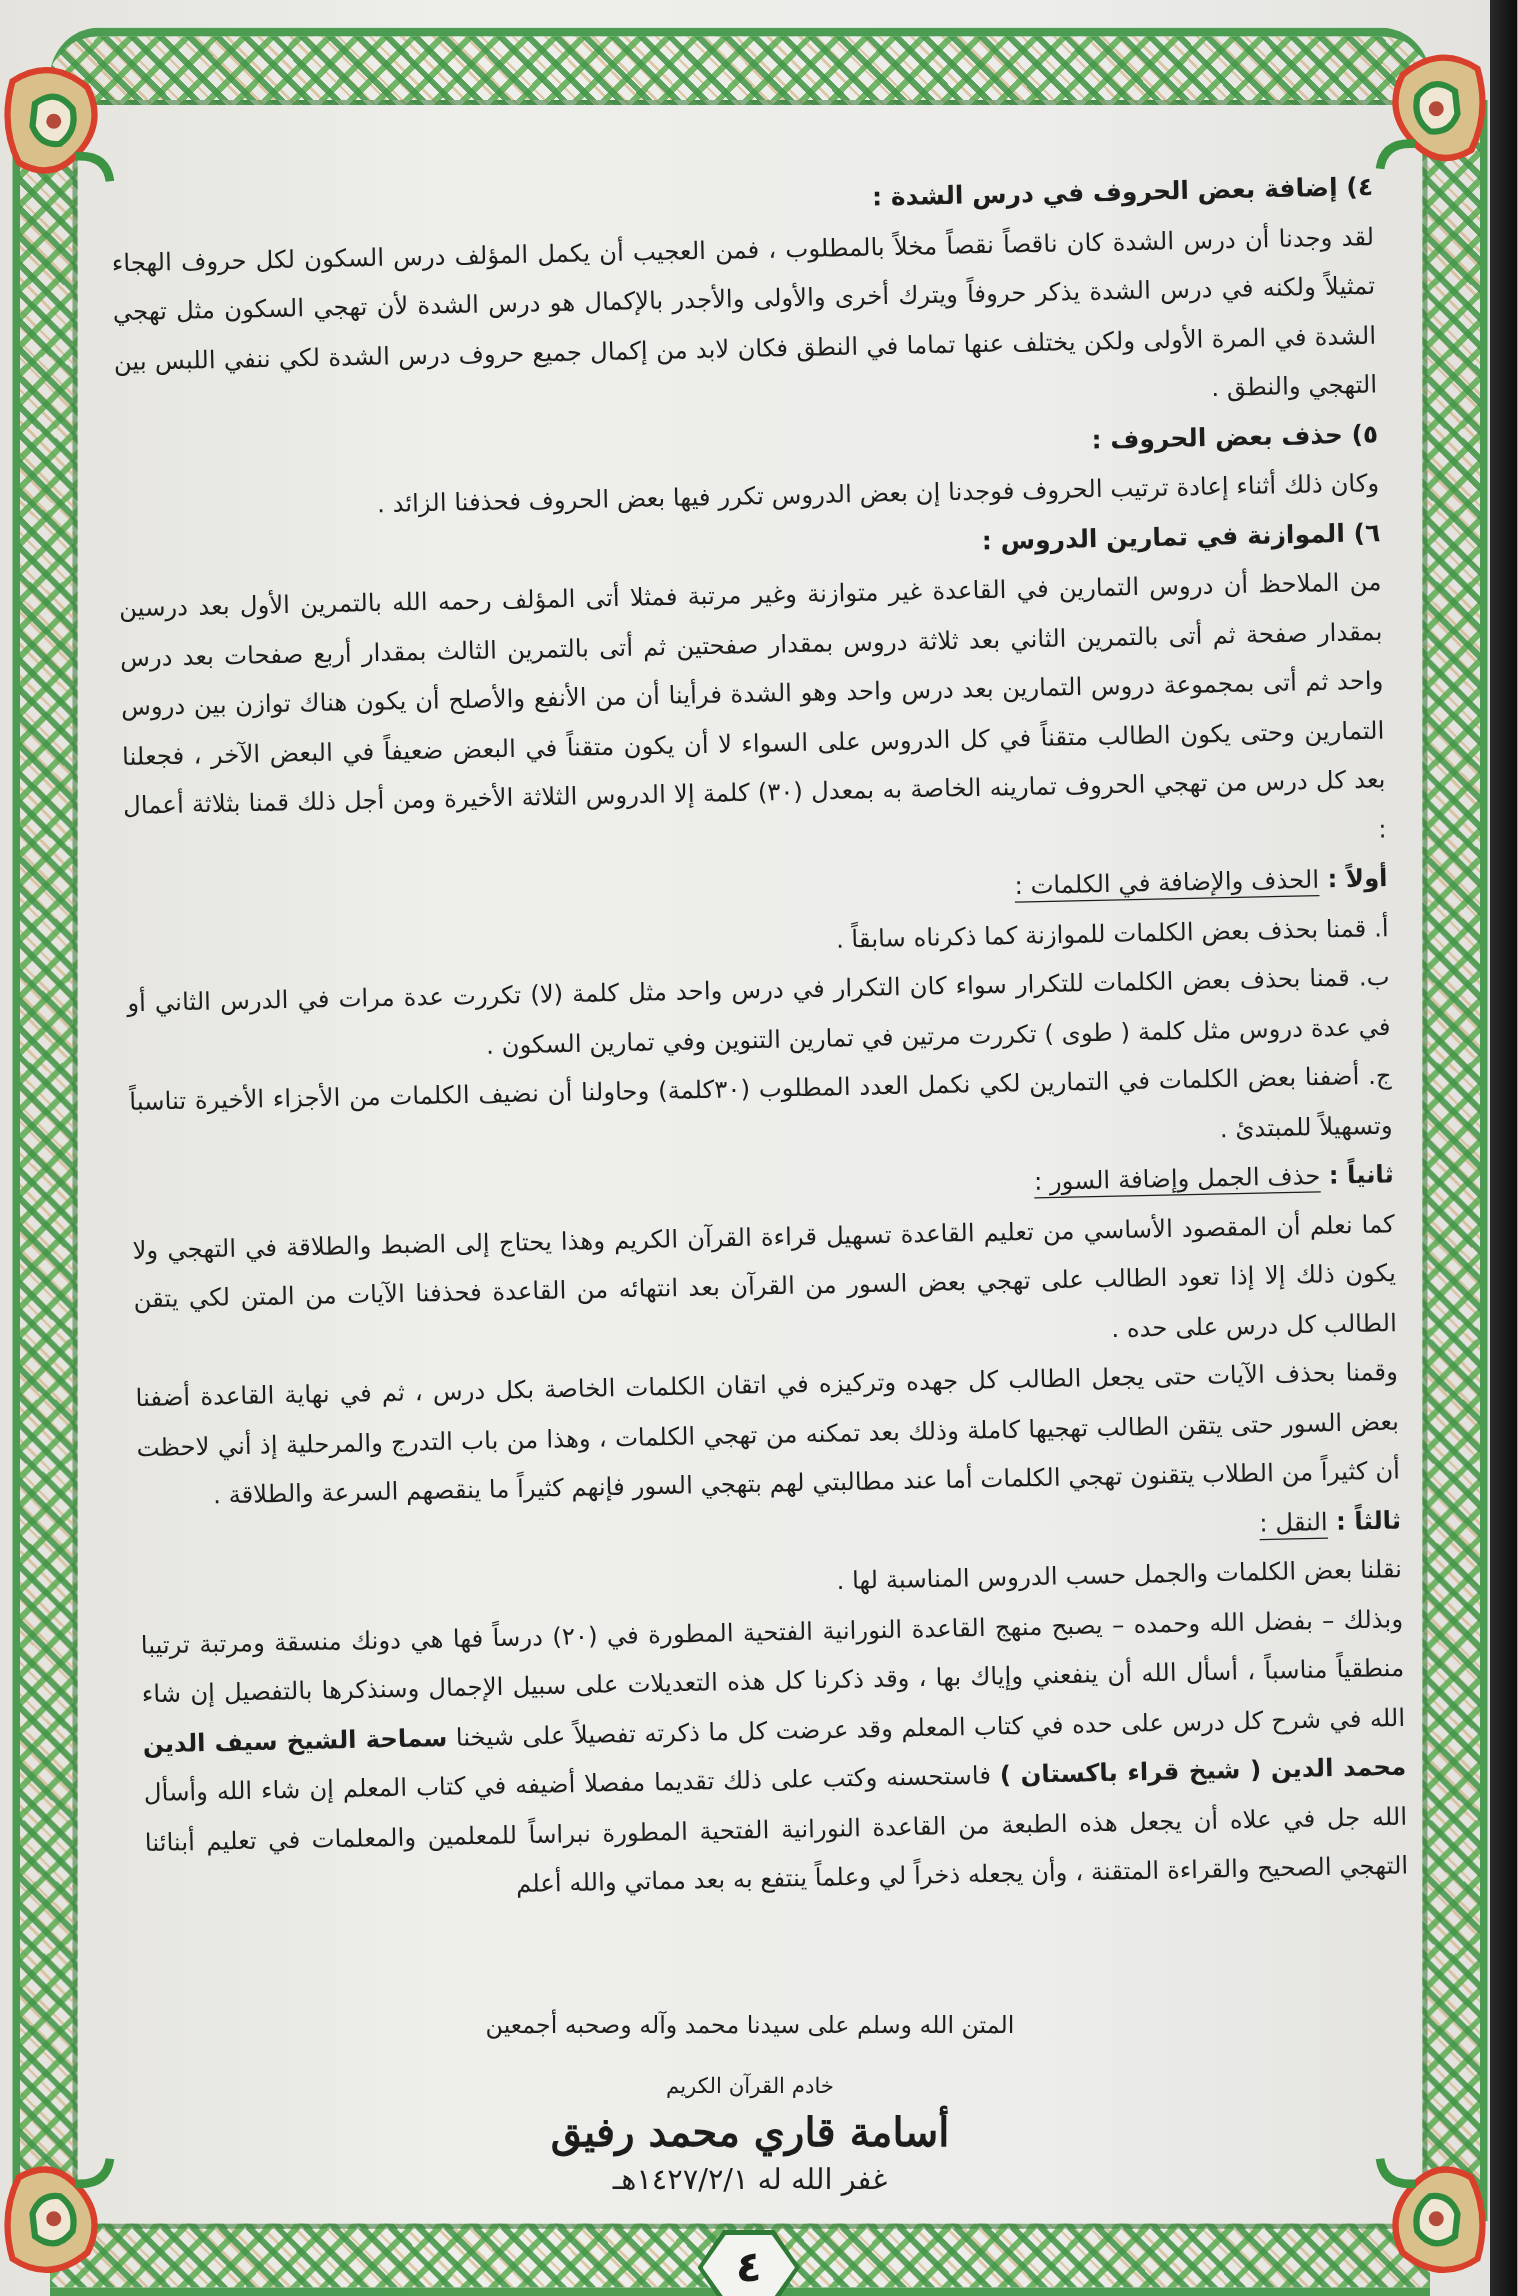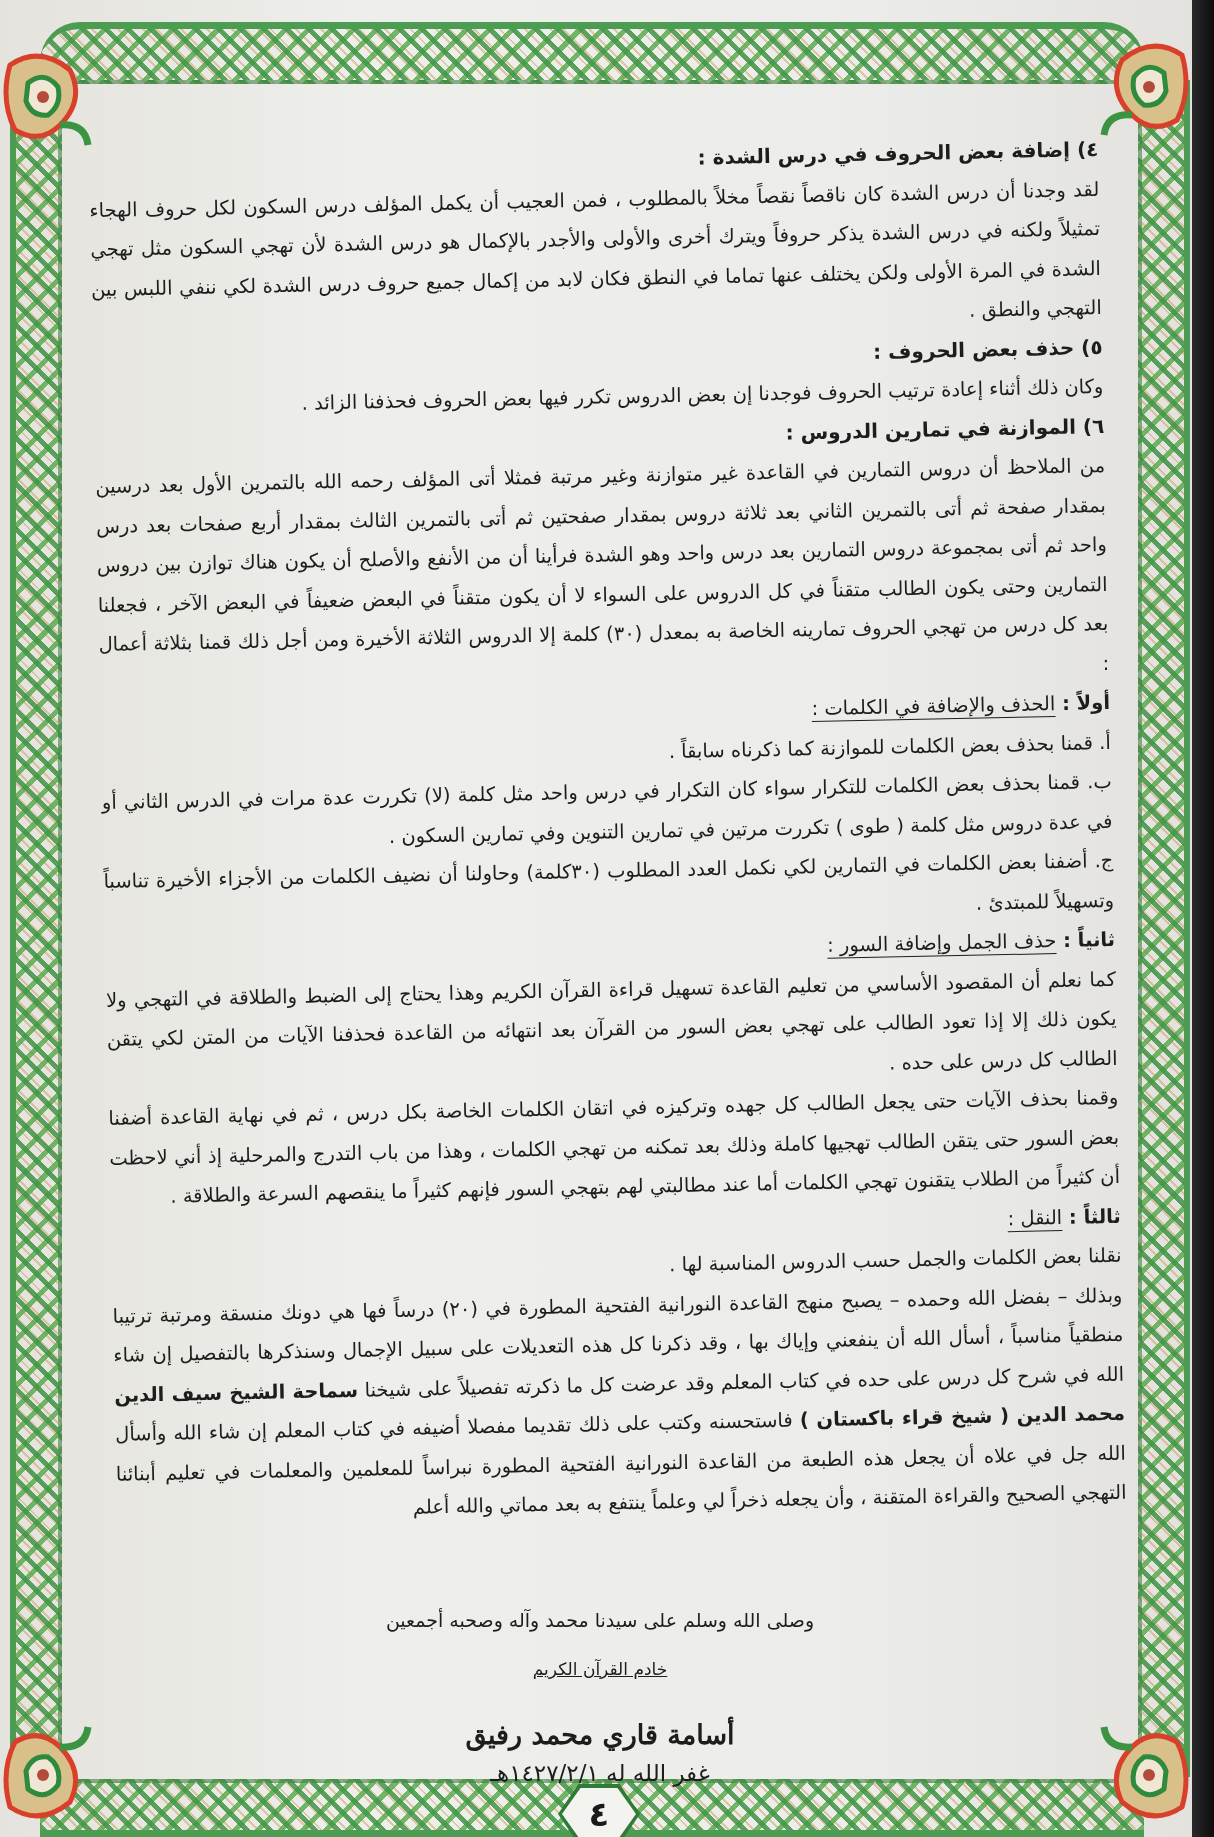--- a/index.html
+++ b/index.html
@@ -80,22 +80,22 @@
   .content p { margin:0; }
   .h { font-weight:bold; font-size:20px; }
   .sub { font-weight:bold; }
   .ul { text-decoration:underline; text-underline-offset:6px; font-weight:normal; }
   .strong { font-weight:bold; }
   .closing {
     position:absolute; left:300px; width:600px; top:1600px;
     direction:rtl; text-align:center; color:#1d1d1d;
   }
   .closing .blessing { font-size:19px; line-height:40px; margin-bottom:14px; }
-  .closing .role { font-size:17px; line-height:30px;text-decoration:underline; }
-  .closing .name { font-size:27px; font-weight:bold; line-height:44px; font-family:"DejaVu Serif", serif;margin-top:29px; }
+  .closing .role { font-size:17px; line-height:30px; }
+  .closing .name { font-size:32px; font-weight:bold; line-height:44px; font-family:"DejaVu Serif", serif; }
   .closing .date { font-size:23px; line-height:32px; }
 
   .page-num {
     position:absolute; left:562px; top:1788px; width:74px; height:52px;
     background:#f3f3ef;
     clip-path:polygon(25% 0,75% 0,100% 50%,75% 100%,25% 100%,0 50%);
     display:flex; align-items:center; justify-content:center;
     font-size:34px; font-weight:bold; color:#1a1a1a;
   }
   .page-num-outline {
@@ -174,21 +174,21 @@
       <span class="sub">ثالثاً : </span><span class="ul">النقل :</span>
     </p>
     <p>نقلنا بعض الكلمات والجمل حسب الدروس المناسبة لها .</p>
 
     <p>
       <span>وبذلك – بفضل الله وحمده – يصبح منهج القاعدة النورانية الفتحية المطورة في (٢٠) درساً فها هي دونك منسقة ومرتبة ترتيبا منطقياً مناسباً ، أسأل الله أن ينفعني وإياك بها ، وقد ذكرنا كل هذه التعديلات على سبيل الإجمال وسنذكرها بالتفصيل إن شاء الله في شرح كل درس على حده في كتاب المعلم وقد عرضت كل ما ذكرته تفصيلاً على شيخنا </span><span class="strong">سماحة الشيخ سيف الدين محمد الدين ( شيخ قراء باكستان )</span><span> فاستحسنه وكتب على ذلك تقديما مفصلا أضيفه في كتاب المعلم إن شاء الله وأسأل الله جل في علاه أن يجعل هذه الطبعة من القاعدة النورانية الفتحية المطورة نبراساً للمعلمين والمعلمات في تعليم أبنائنا التهجي الصحيح والقراءة المتقنة ، وأن يجعله ذخراً لي وعلماً ينتفع به بعد مماتي والله أعلم</span>
     </p>
   </div>
 
   <div class="closing">
-    <div class="blessing">وصلى الله وسلم على سيدنا محمد وآله وصحبه أجمعين</div>
+    <div class="blessing">المتن الله وسلم على سيدنا محمد وآله وصحبه أجمعين</div>
     <div class="role">خادم القرآن الكريم</div>
     <div class="name">أسامة قاري محمد رفيق</div>
     <div class="date">غفر الله له ١٤٢٧/٢/١هـ</div>
   </div>
 
   <div class="page-num-outline"></div>
   <div class="page-num">٤</div>
 </div>
 
 <div class="outer-shadow"></div>

